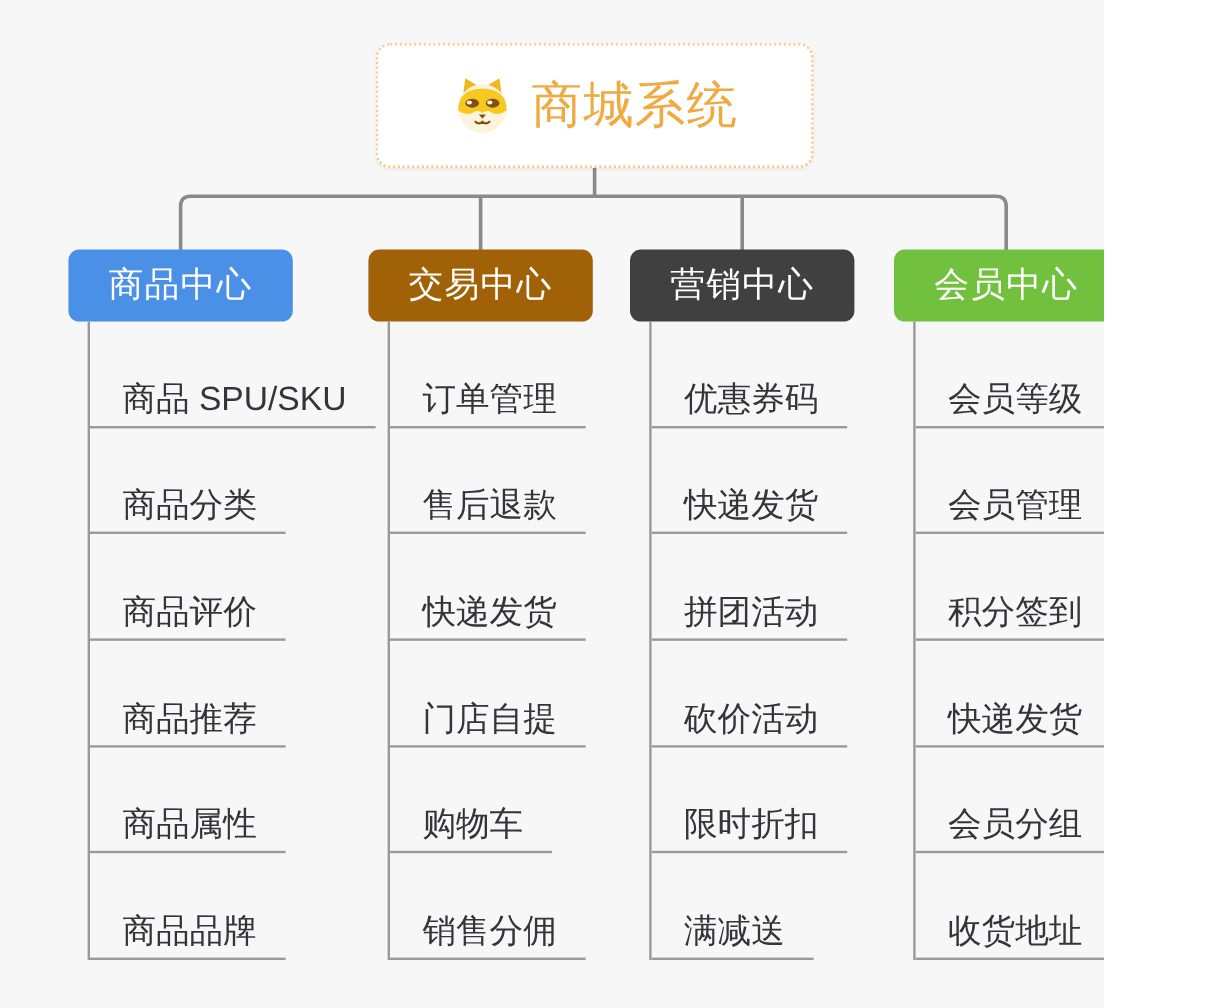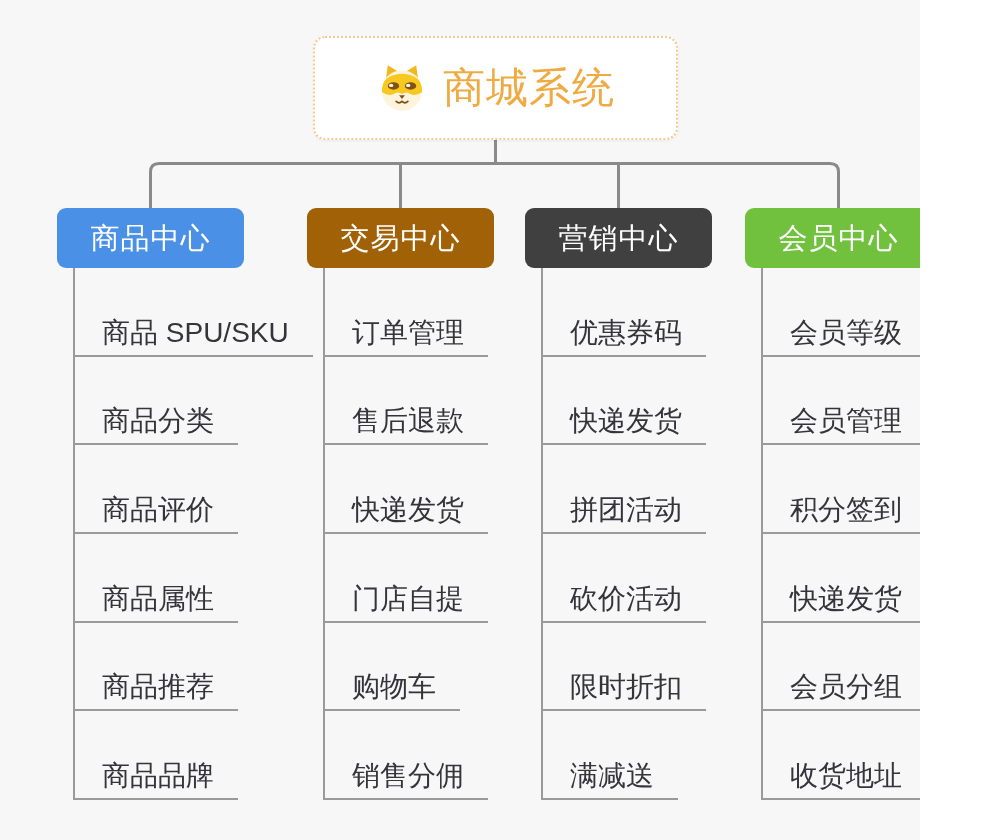--- a/index.html
+++ b/index.html
@@ -111,24 +111,24 @@
       <div class="leaf-row">
           <span class="leaf-node">商品 SPU/SKU</span>
         </div>
           <div class="leaf-row">
           <span class="leaf-node">商品分类</span>
         </div>
           <div class="leaf-row">
           <span class="leaf-node">商品评价</span>
         </div>
           <div class="leaf-row">
+          <span class="leaf-node">商品推荐</span>
+        </div>
+          <div class="leaf-row">
           <span class="leaf-node">商品属性</span>
-        </div>
-          <div class="leaf-row">
-          <span class="leaf-node">商品推荐</span>
         </div>
           <div class="leaf-row">
           <span class="leaf-node">商品品牌</span>
         </div>
         </div>
     </div>
 
     <div class="branch">
       <div class="branch-header" style="background: #a16207;">
         <span class="branch-label">交易中心</span>

